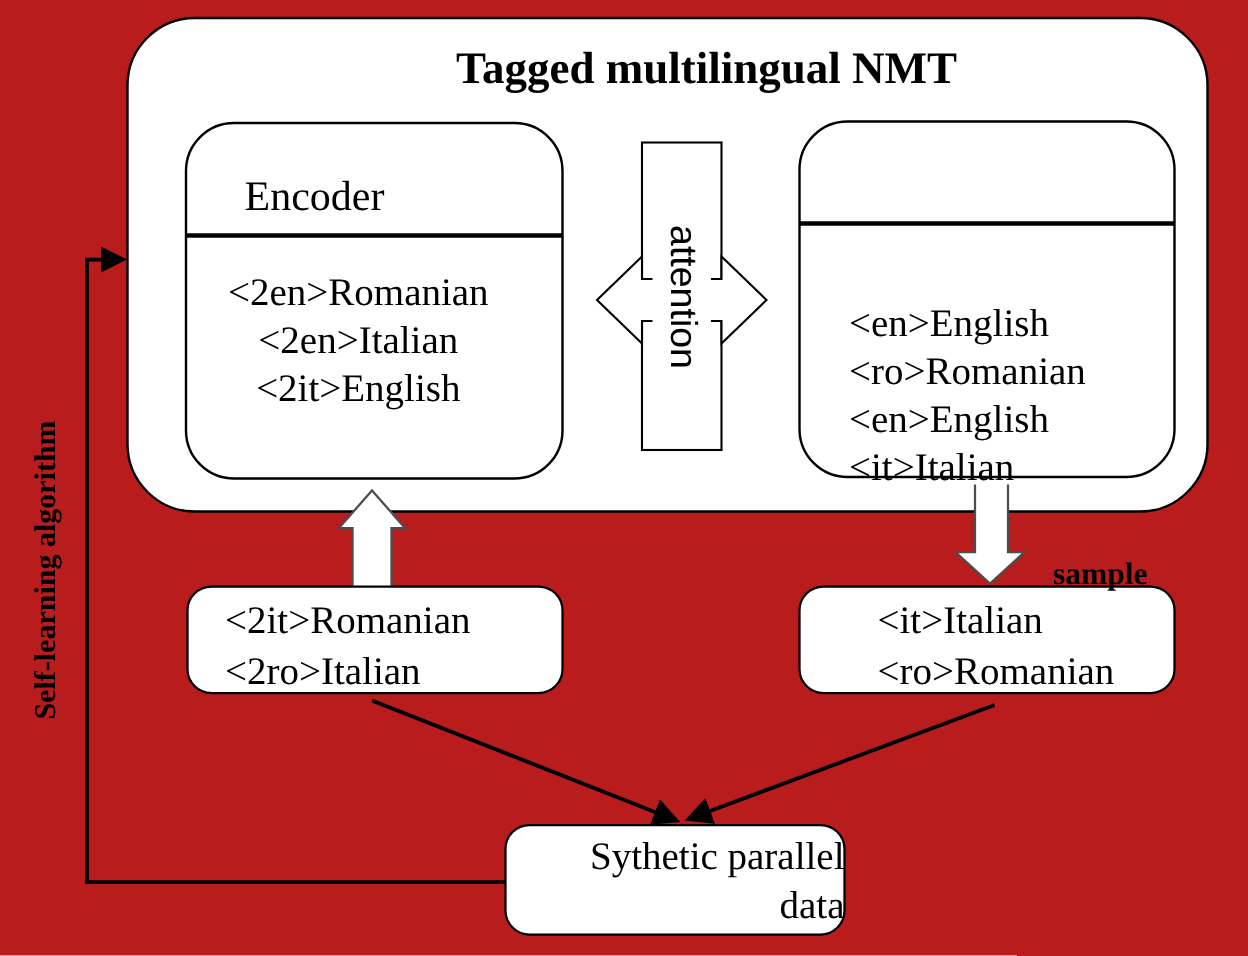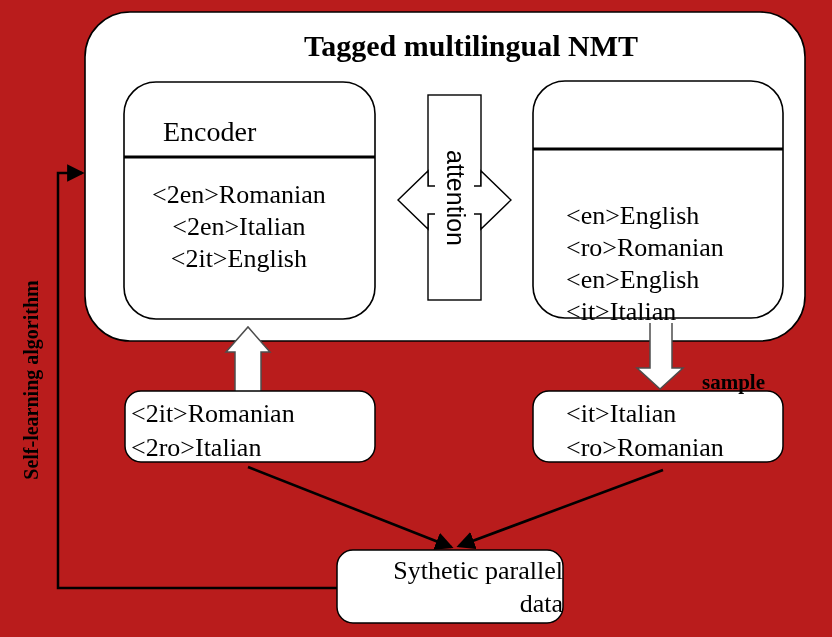--- a/index.html
+++ b/index.html
@@ -19,21 +19,21 @@
     transform: translate(-50%, -50%);
     font-size: 30px; font-weight: bold;
   }
   .box-head { font-size: 28px; font-weight: normal; line-height: 28px; }
   .enc-head { left: 163px; top: 118px; }
   .dec-head { left: 575px; top: 106px; }
   .tokens { position: absolute; font-size: 26px; }
   .tokens div { line-height: 32px; }
   .enc-tokens { left: 152px; top: 179px; text-align: center; }
   .dec-tokens { left: 566px; top: 176px; margin-top: 24px; }
-  .pair-tokens div { line-height: 34px; }
+  .pair-tokens div { line-height: 34px; margin-left: 19px; }
   .bl-tokens { left: 131px; top: 397px; }
   .br-tokens { left: 566px; top: 397px; }
   .syn-box-text {
     left: 337px; top: 554px; width: 226px;
     text-align: right; font-size: 26px; line-height: 33px;
     white-space: normal; position: absolute;
   }
   .attention-label {
     left: 455px; top: 198px;
     transform: translate(-50%, -50%) rotate(90deg);

